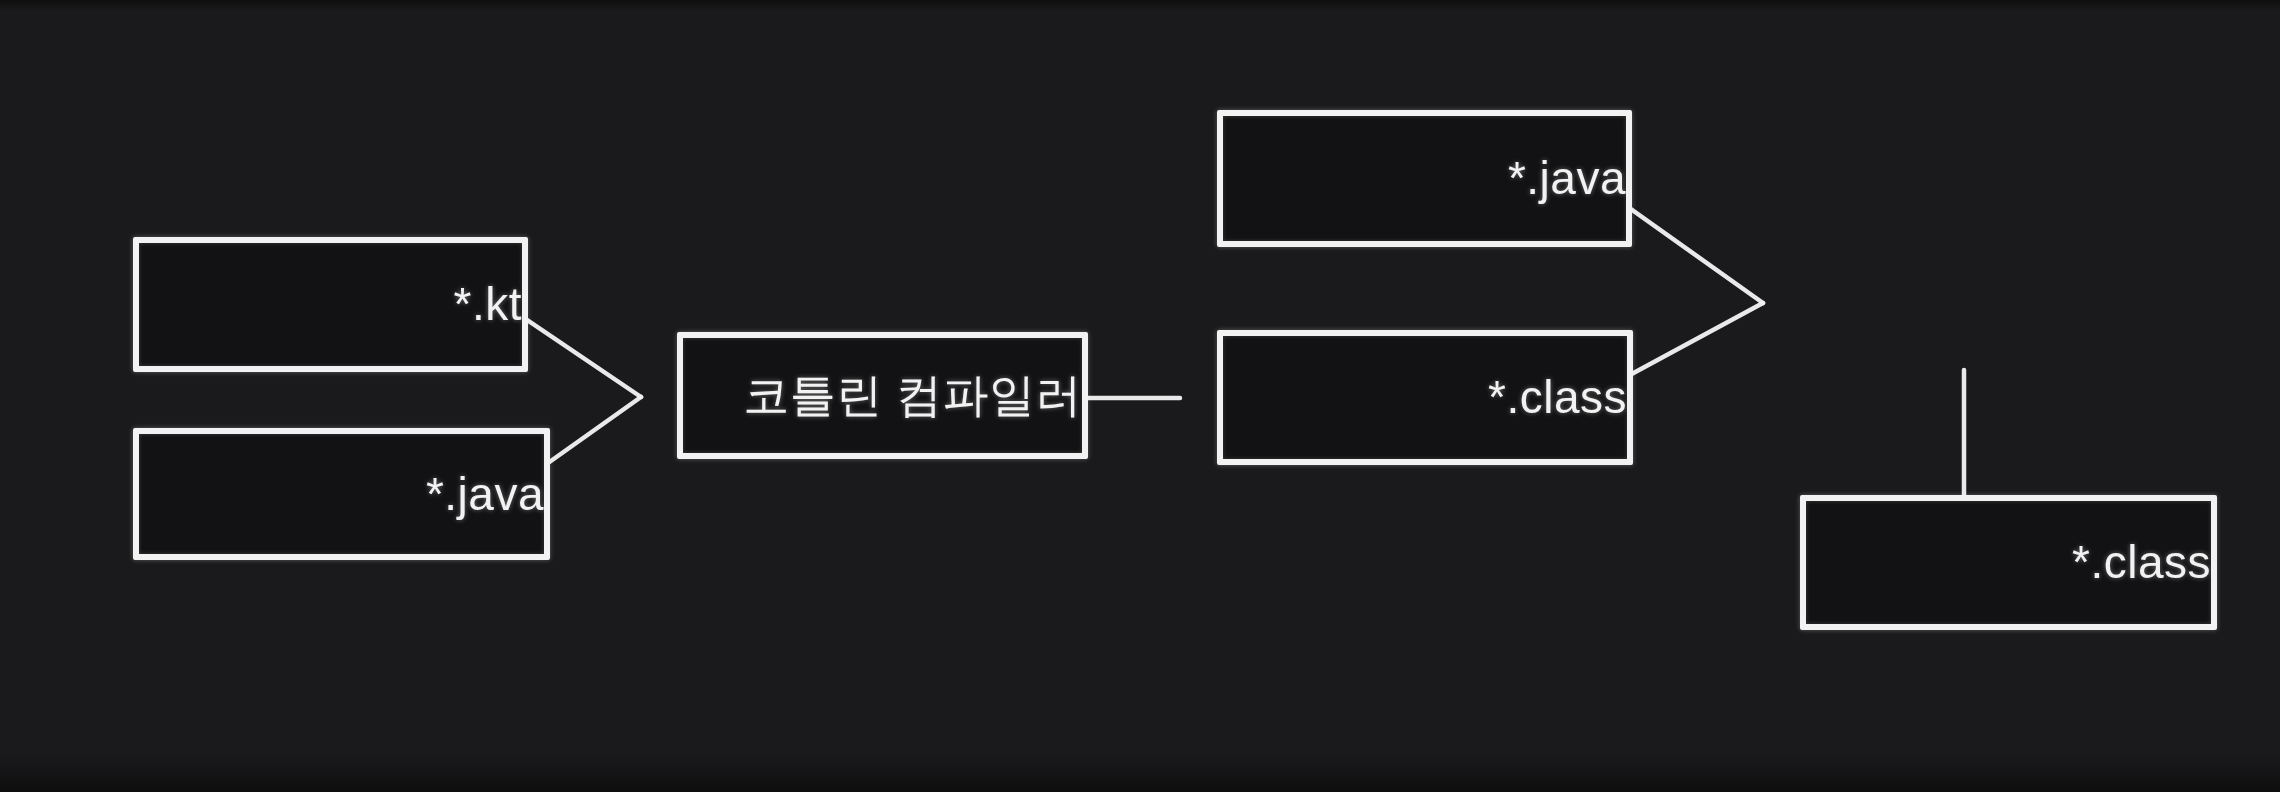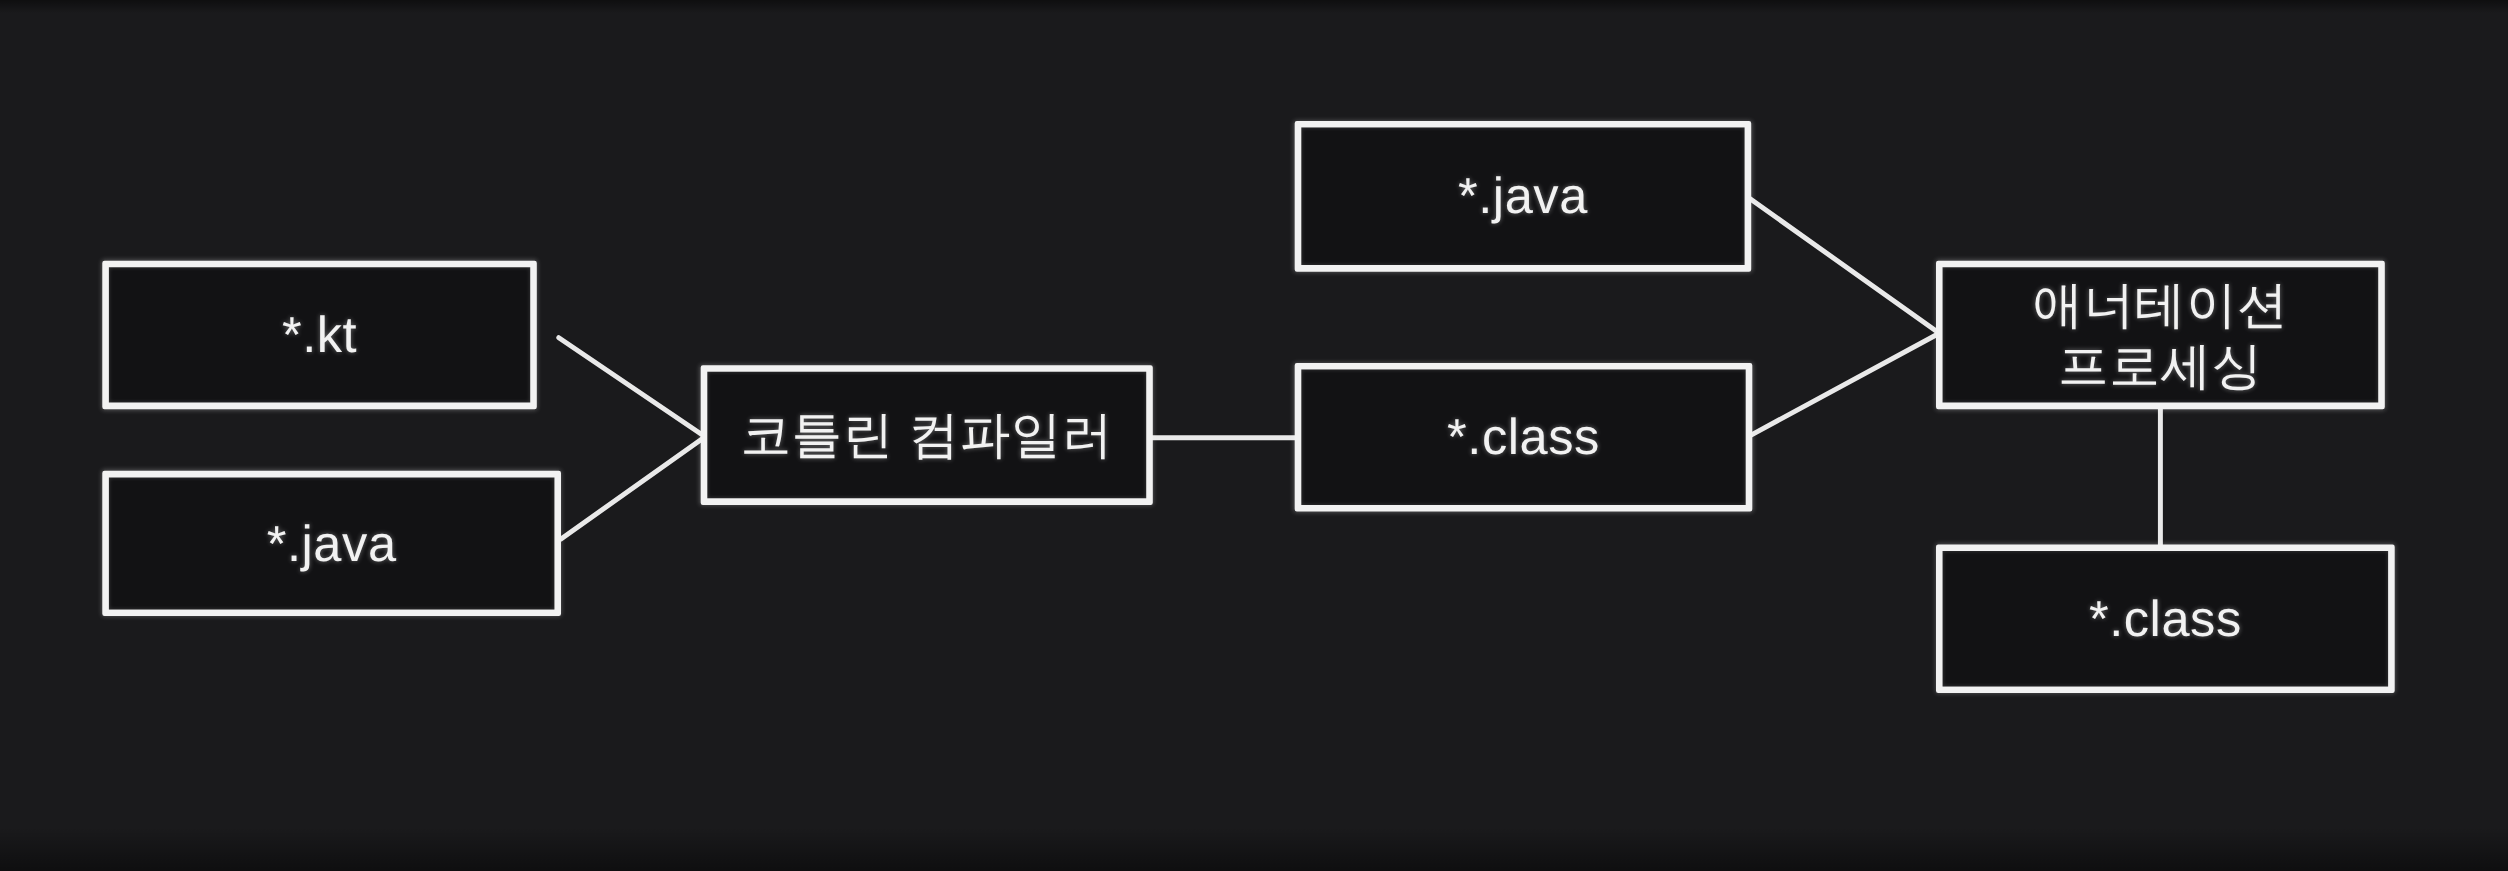--- a/index.html
+++ b/index.html
@@ -25,22 +25,23 @@
     stroke-width:4.5;
     stroke-linecap:round;
     opacity:.96;
   }
   .node{
     position:absolute;
     box-sizing:border-box;
     border:6px solid var(--stroke);
     background:var(--box-fill);
     border-radius:2px;
-    display:flex;align-items:center;justify-content:center;
+    display:flex;align-items:center;justify-content:flex-end;
     box-shadow:0 0 5px rgba(255,255,255,.30), inset 0 0 4px rgba(255,255,255,.18);
+    margin-left:40px;
   }
   .label{
     color:var(--text-color);
     font-size:46px;
     line-height:1.18;
     text-align:center;
     white-space:pre-line;
     text-shadow:0 0 5px rgba(255,255,255,.38);
     letter-spacing:.5px;
   }
@@ -82,24 +83,20 @@
   </div>
 
   <div class="node" style="left:1177px;top:110px;width:415px;height:137px">
     <span class="label">*.java</span>
   </div>
 
   <div class="node" style="left:1177px;top:330px;width:416px;height:135px">
     <span class="label">*.class</span>
   </div>
 
-  <div class="node" style="left:1760px;top:237px;width:408px;height:135px">
-    <span class="label">애너테이션
-프로세싱</span>
-  </div>
 
   <div class="node" style="left:1760px;top:495px;width:417px;height:135px">
     <span class="label">*.class</span>
   </div>
 
   <div class="vignette-top"></div>
   <div class="vignette-bottom"></div>
 </div>
 
 </body></html>

